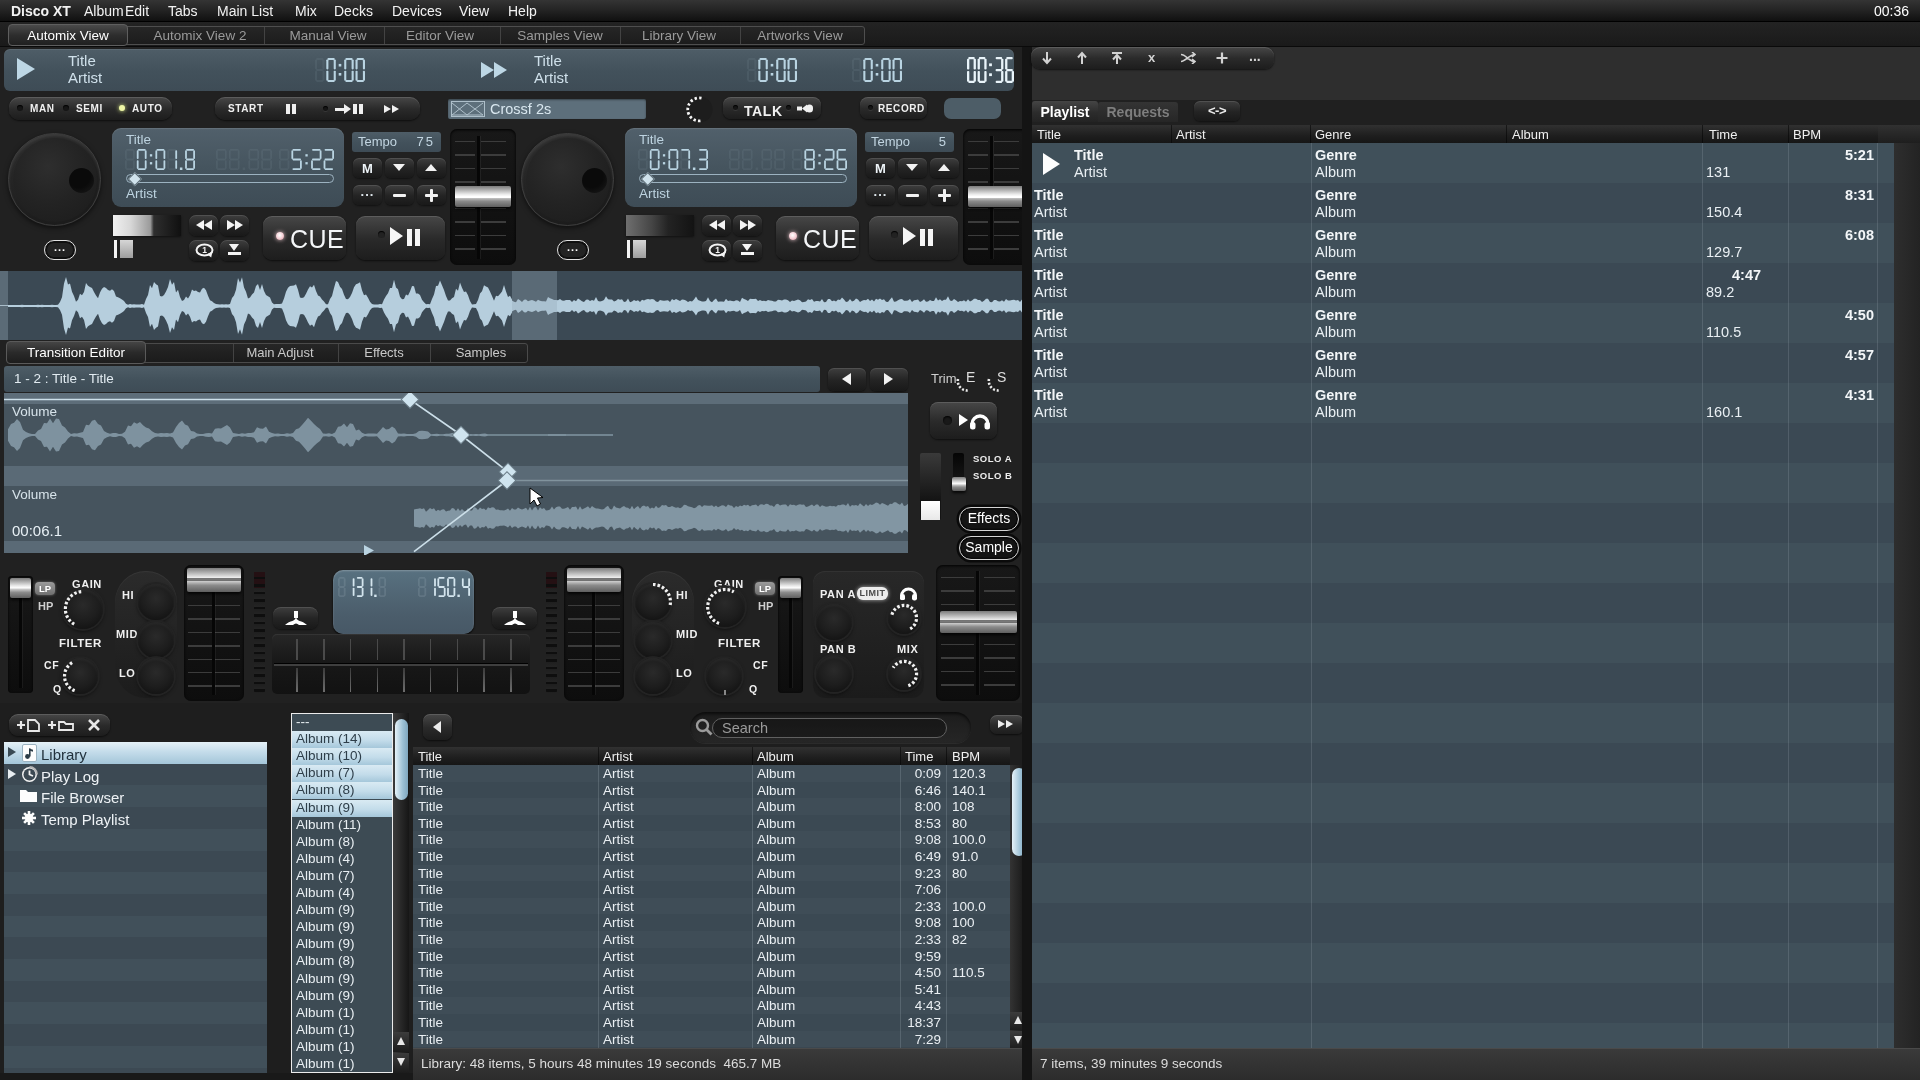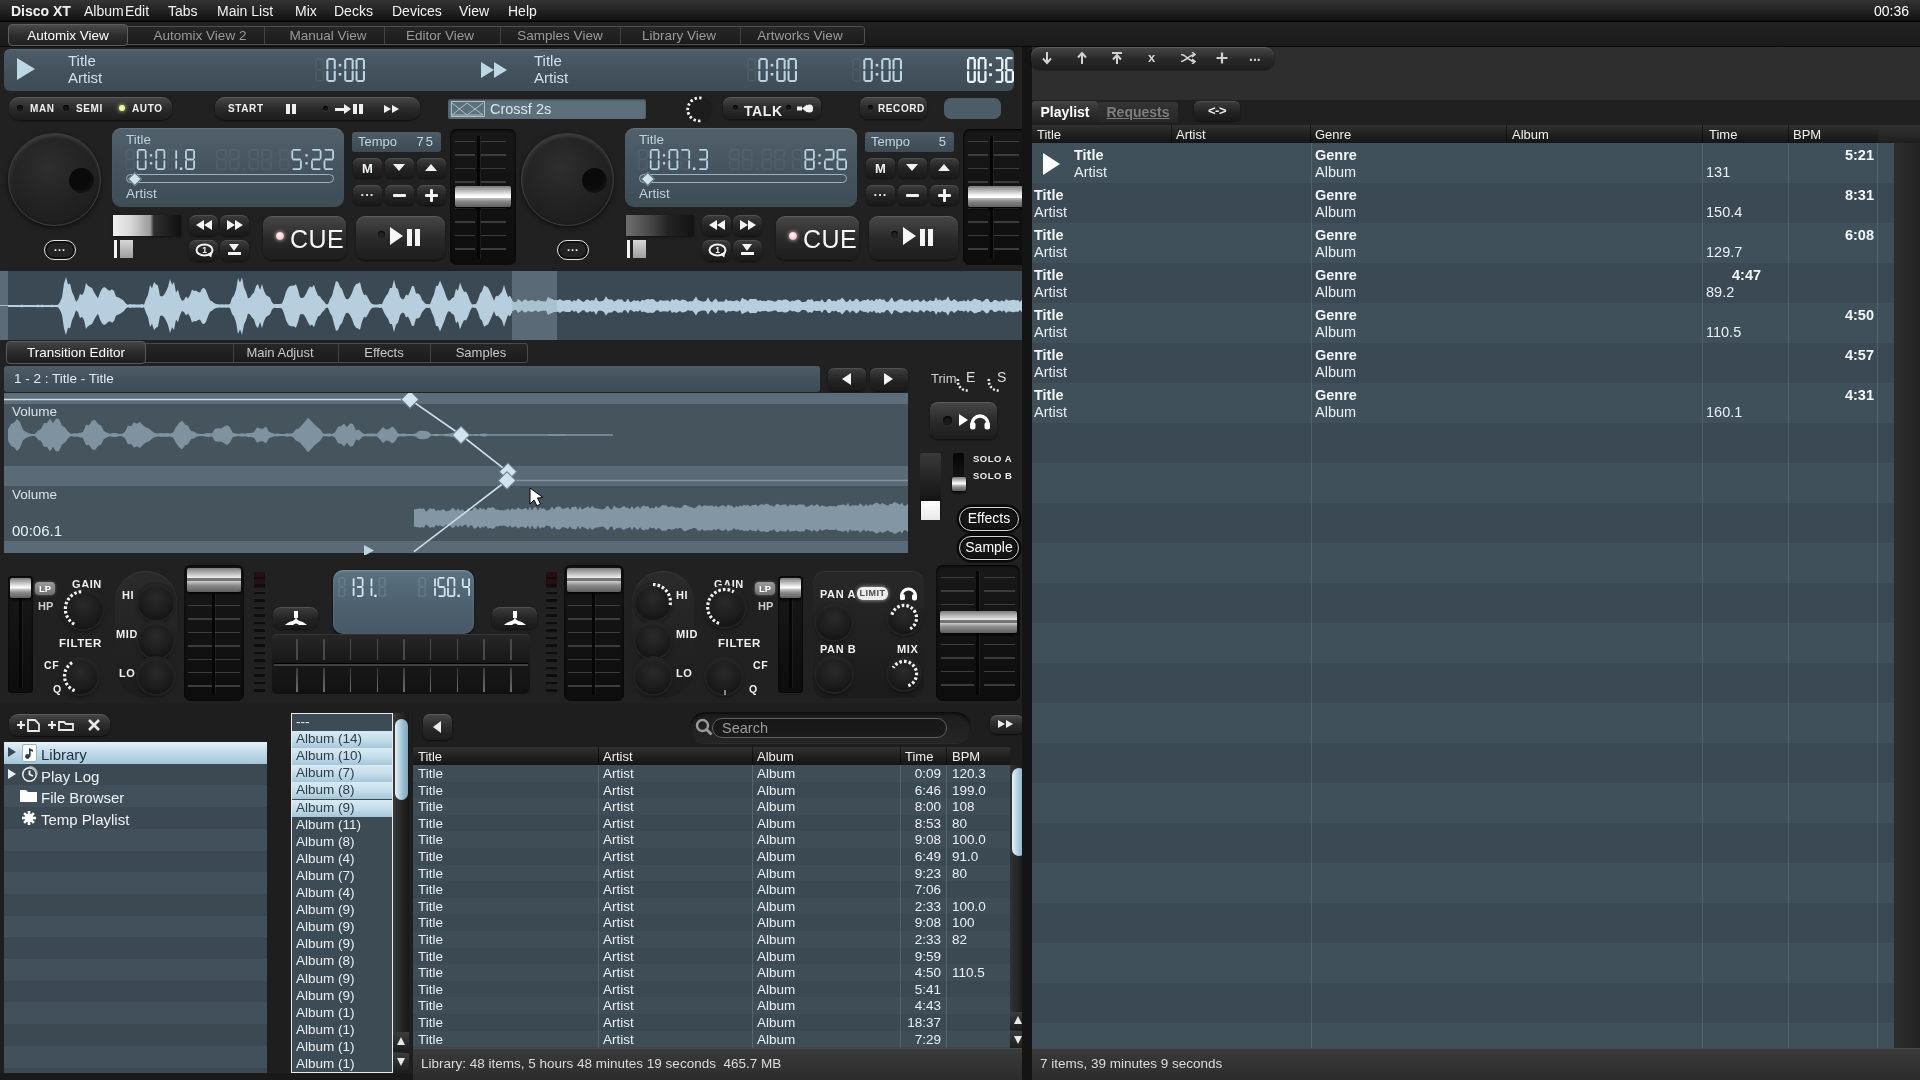--- a/index.html
+++ b/index.html
@@ -873,21 +873,21 @@
       <div class="ltxt" style="position:absolute;left:5px;top:1.00px;">Title</div>
       <div class="ltxt" style="position:absolute;left:190px;top:1.00px;">Artist</div>
       <div class="ltxt" style="position:absolute;left:344px;top:1.00px;">Album</div>
       <div class="ltxt" style="position:absolute;left:457px;top:1.00px;width:71px;text-align:right;">0:09</div>
       <div class="ltxt" style="position:absolute;left:539px;top:1.00px;">120.3</div>
       <div style="position:absolute;left:0;top:16.60px;width:100%;height:16.6px;background:#3b4953;"></div>
       <div class="ltxt" style="position:absolute;left:5px;top:17.60px;">Title</div>
       <div class="ltxt" style="position:absolute;left:190px;top:17.60px;">Artist</div>
       <div class="ltxt" style="position:absolute;left:344px;top:17.60px;">Album</div>
       <div class="ltxt" style="position:absolute;left:457px;top:17.60px;width:71px;text-align:right;">6:46</div>
-      <div class="ltxt" style="position:absolute;left:539px;top:17.60px;">199.0</div>
+      <div class="ltxt" style="position:absolute;left:539px;top:17.60px;">140.1</div>
       <div style="position:absolute;left:0;top:33.20px;width:100%;height:16.6px;background:#3f4d57;"></div>
       <div class="ltxt" style="position:absolute;left:5px;top:34.20px;">Title</div>
       <div class="ltxt" style="position:absolute;left:190px;top:34.20px;">Artist</div>
       <div class="ltxt" style="position:absolute;left:344px;top:34.20px;">Album</div>
       <div class="ltxt" style="position:absolute;left:457px;top:34.20px;width:71px;text-align:right;">8:00</div>
       <div class="ltxt" style="position:absolute;left:539px;top:34.20px;">108</div>
       <div style="position:absolute;left:0;top:49.80px;width:100%;height:16.6px;background:#3b4953;"></div>
       <div class="ltxt" style="position:absolute;left:5px;top:50.80px;">Title</div>
       <div class="ltxt" style="position:absolute;left:190px;top:50.80px;">Artist</div>
       <div class="ltxt" style="position:absolute;left:344px;top:50.80px;">Album</div>
@@ -999,21 +999,21 @@
     <div class="abs" style="left:1148px;top:50px;font-size:13px;font-weight:bold;color:#d2d2d2;">x</div>
     <svg class="abs" style="left:1180px;top:52px;" width="16" height="12">
       <path d="M1 2.5 C6 2.5 9 9.5 15 9.5 M1 9.5 C6 9.5 9 2.5 15 2.5 M12 0 L15 2.5 L12 5 M12 7 L15 9.5 L12 12" stroke="#d2d2d2" stroke-width="1.6" fill="none"></path>
     </svg>
     <svg class="abs" style="left:1215px;top:51px;" width="14" height="14">
       <path d="M7 1.5 V12.5 M1.5 7 H12.5" stroke="#d2d2d2" stroke-width="2.2" fill="none"></path>
     </svg>
     <div class="abs" style="left:1249px;top:48px;font-size:14px;font-weight:bold;color:#d2d2d2;">...</div>
     <div class="abs" style="left:1032px;top:100px;width:888px;height:25px;background:#202020;"></div>
     <div class="abs" style="left:1098px;top:102px;width:80px;height:20px;background:linear-gradient(#343434,#262626);border-radius:3px 3px 0 0;"></div>
-    <div class="abs" style="left:1098px;top:104px;width:80px;text-align:center;font-size:14px;font-weight:bold;color:#7e7e7e;text-decoration:underline;">Requests</div>
+    <div class="abs" style="left:1098px;top:104px;width:80px;text-align:center;font-size:14px;font-weight:bold;color:#7e7e7e;">Requests</div>
     <div class="abs" style="left:1032px;top:101px;width:66px;height:21px;background:linear-gradient(#454545,#2c2c2c 55%,#232323);border-radius:3px 3px 0 0;"></div>
     <div class="abs" style="left:1032px;top:104px;width:66px;text-align:center;font-size:14px;font-weight:bold;color:#fff;">Playlist</div>
     <div class="abs btn2" style="left:1194px;top:101px;width:46px;height:20px;border-radius:6px;"></div>
     <div class="abs" style="left:1194px;top:103px;width:46px;text-align:center;font-size:13px;font-weight:bold;color:#ececec;letter-spacing:-.5px;">&lt;-&gt;</div>
     <div class="abs hrow" style="left:1032px;top:125px;width:846px;height:18px;"></div>
     <div class="abs" style="left:1037px;top:127px;font-size:13px;color:#f0f0f0;">Title</div>
     <div class="abs" style="left:1176px;top:127px;font-size:13px;color:#f0f0f0;">Artist</div>
     <div class="abs" style="left:1315px;top:127px;font-size:13px;color:#f0f0f0;">Genre</div>
     <div class="abs" style="left:1512px;top:127px;font-size:13px;color:#f0f0f0;">Album</div>
     <div class="abs" style="left:1709px;top:127px;font-size:13px;color:#f0f0f0;">Time</div>

